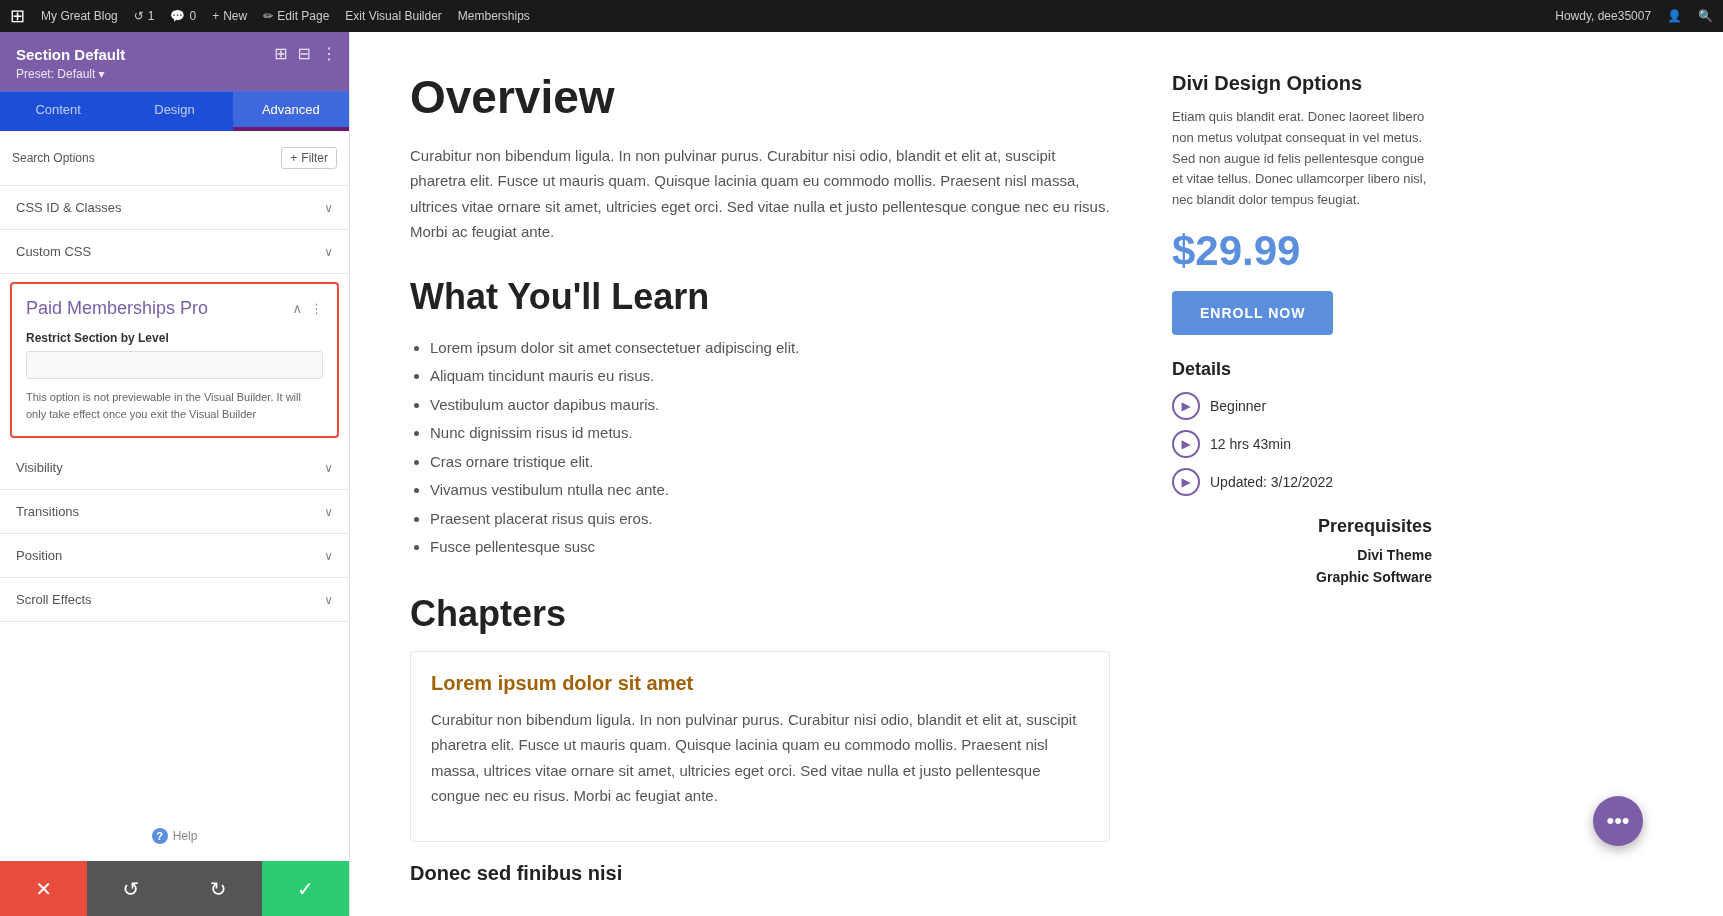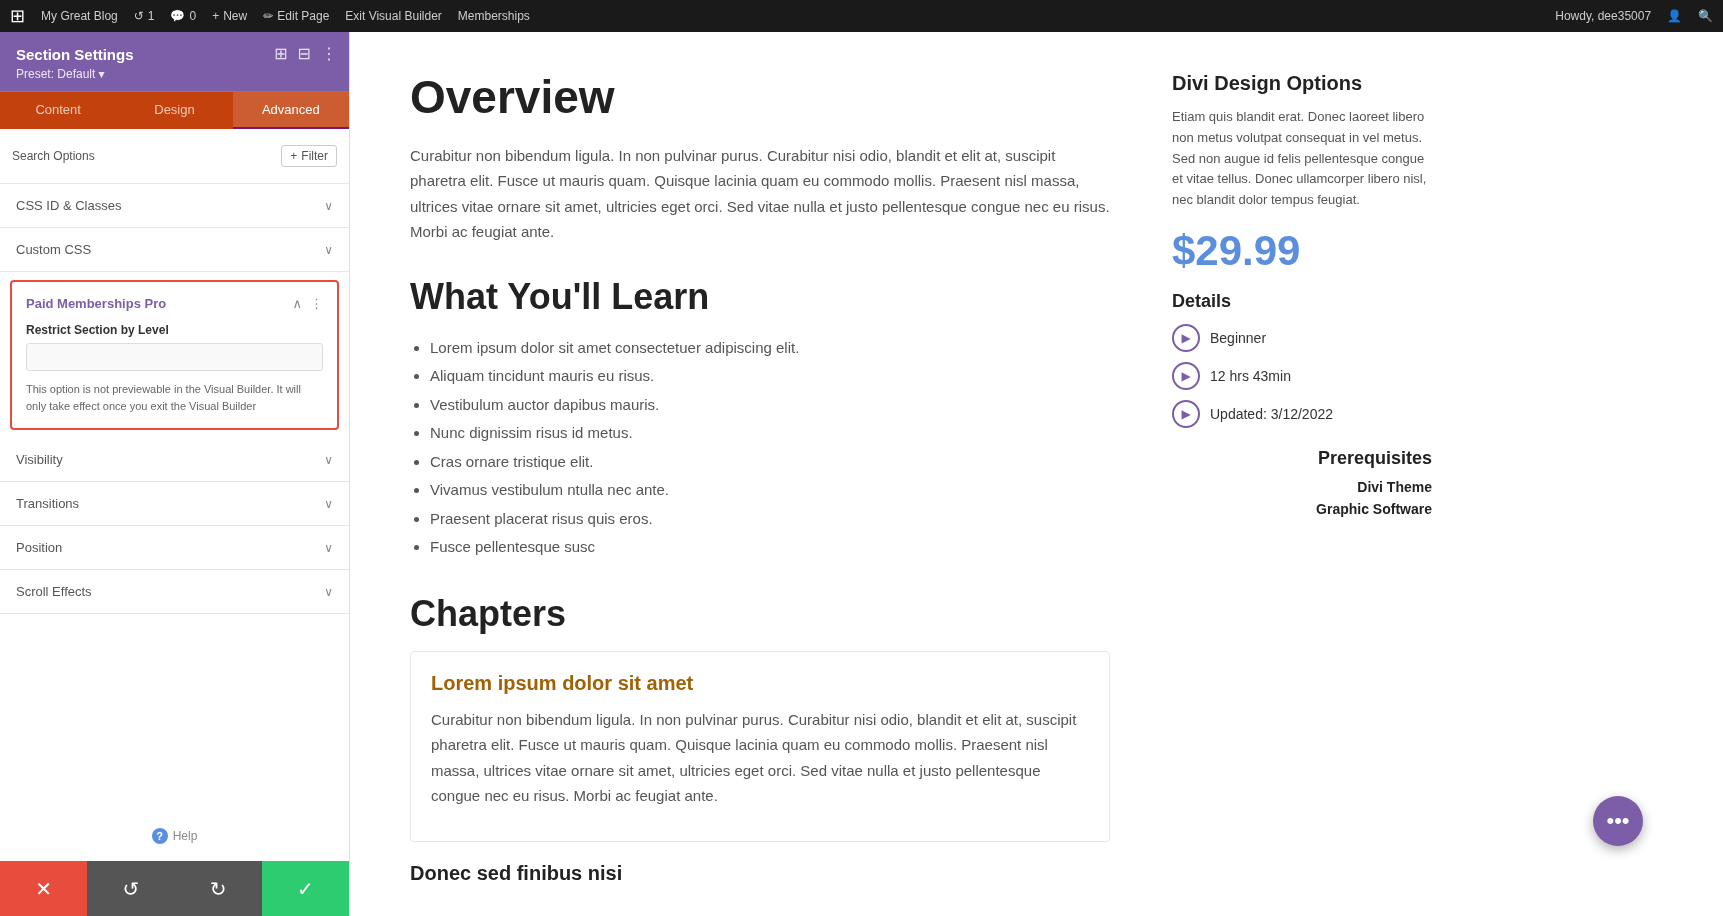--- a/index.html
+++ b/index.html
@@ -77,36 +77,36 @@
       right: 12px;
       display: flex;
       gap: 10px;
       color: rgba(255,255,255,0.8);
       font-size: 16px;
     }
     .sidebar-header .header-icons span { cursor: pointer; }
 
     .sidebar-tabs {
       display: flex;
-      background: #c2410c;
+      background: #1d4ed8;
       border-top: 1px solid rgba(255,255,255,0.2);
     }
     .sidebar-tab {
       flex: 1;
       text-align: center;
       padding: 10px;
       color: rgba(255,255,255,0.7);
       font-size: 13px;
       cursor: pointer;
       font-weight: 500;
     }
     .sidebar-tab.active {
       color: #fff;
       background: rgba(255,255,255,0.15);
-      border-bottom: 2px solid #701a75;
+      border-bottom: 4px solid #701a75;
     }
 
     .sidebar-search {
       display: flex;
       align-items: center;
       padding: 16px 12px;
       border-bottom: 1px solid #e8e8e8;
       gap: 6px;
     }
     .sidebar-search span {
@@ -156,22 +156,22 @@
       padding: 14px;
     }
     .pmp-box .pmp-header {
       display: flex;
       align-items: center;
       justify-content: space-between;
       margin-bottom: 12px;
     }
     .pmp-box .pmp-title {
       color: #7b5ea7;
-      font-size: 13px;
-      font-weight: 700;
+      font-size: 18px;
+      font-weight: 400;
     }
     .pmp-box .pmp-icons {
       display: flex;
       gap: 8px;
       color: #888;
       font-size: 13px;
     }
     .pmp-box label {
       font-size: 12px;
       color: #333;
@@ -427,21 +427,21 @@
   <div class="divider"></div>
   <span class="howdy">Howdy, dee35007</span>
   <span>👤</span>
   <span>🔍</span>
 </div>
 
 <div class="main-layout">
 
   <div class="sidebar">
     <div class="sidebar-header">
-      <div class="title">Section Settings</div>
+      <div class="title">Section Default</div>
       <div class="preset">
         <span>Preset: Default</span>
         <span>▾</span>
       </div>
       <div class="header-icons">
         <span>⊞</span>
         <span>⊟</span>
         <span>⋮</span>
       </div>
     </div>
@@ -574,20 +574,21 @@
       <h3 style="margin-top: 20px; font-size: 20px; font-weight: 700; color: #222;">Donec sed finibus nisi</h3>
 
     </div>
 
     <div class="right-sidebar">
       <h2>Divi Design Options</h2>
       <p>Etiam quis blandit erat. Donec laoreet libero non metus volutpat consequat in vel metus. Sed non augue id felis pellentesque congue et vitae tellus. Donec ullamcorper libero nisl, nec blandit dolor tempus feugiat.</p>
 
       <div class="price">$29.99</div>
 
+      <button class="enroll-btn">ENROLL NOW</button>
 
       <div class="details-section">
         <h3>Details</h3>
 
         <div class="detail-item">
           <div class="play-icon">▶</div>
           <span>Beginner</span>
         </div>
         <div class="detail-item">
           <div class="play-icon">▶</div>

